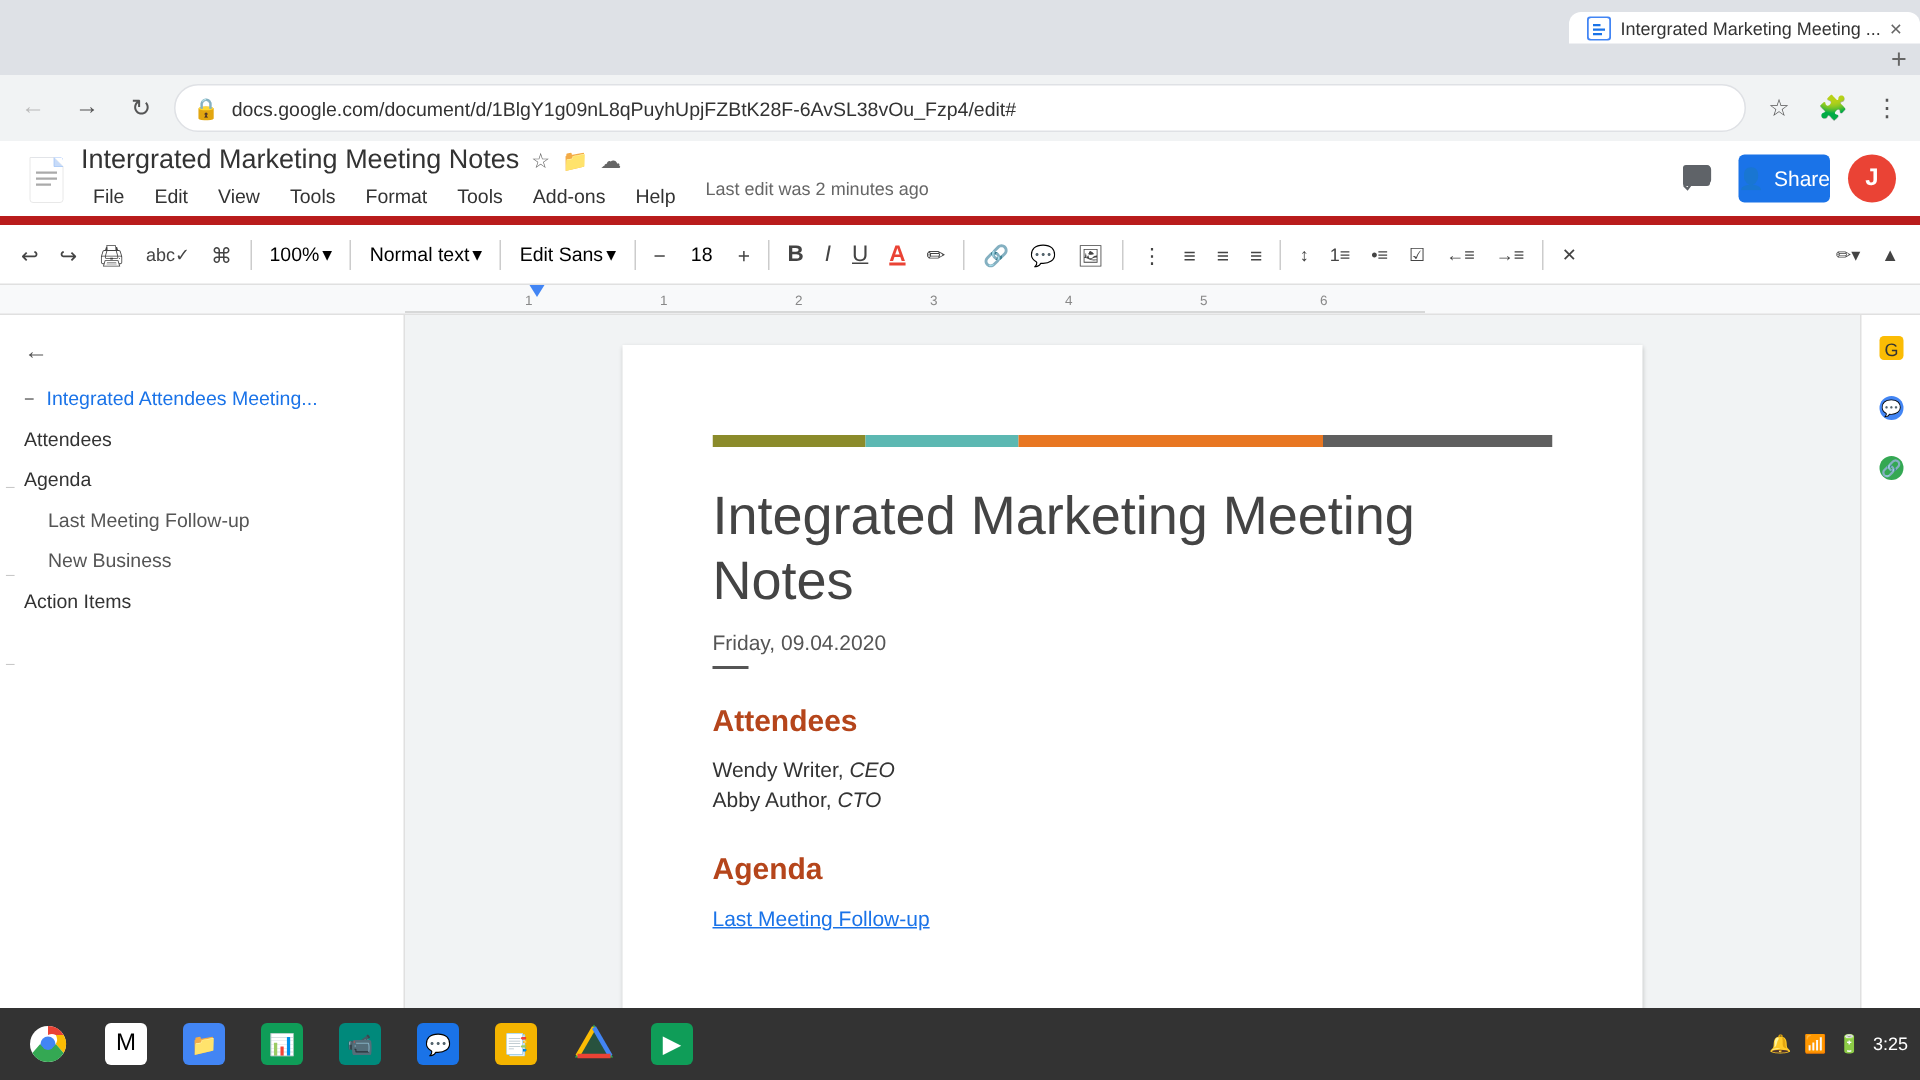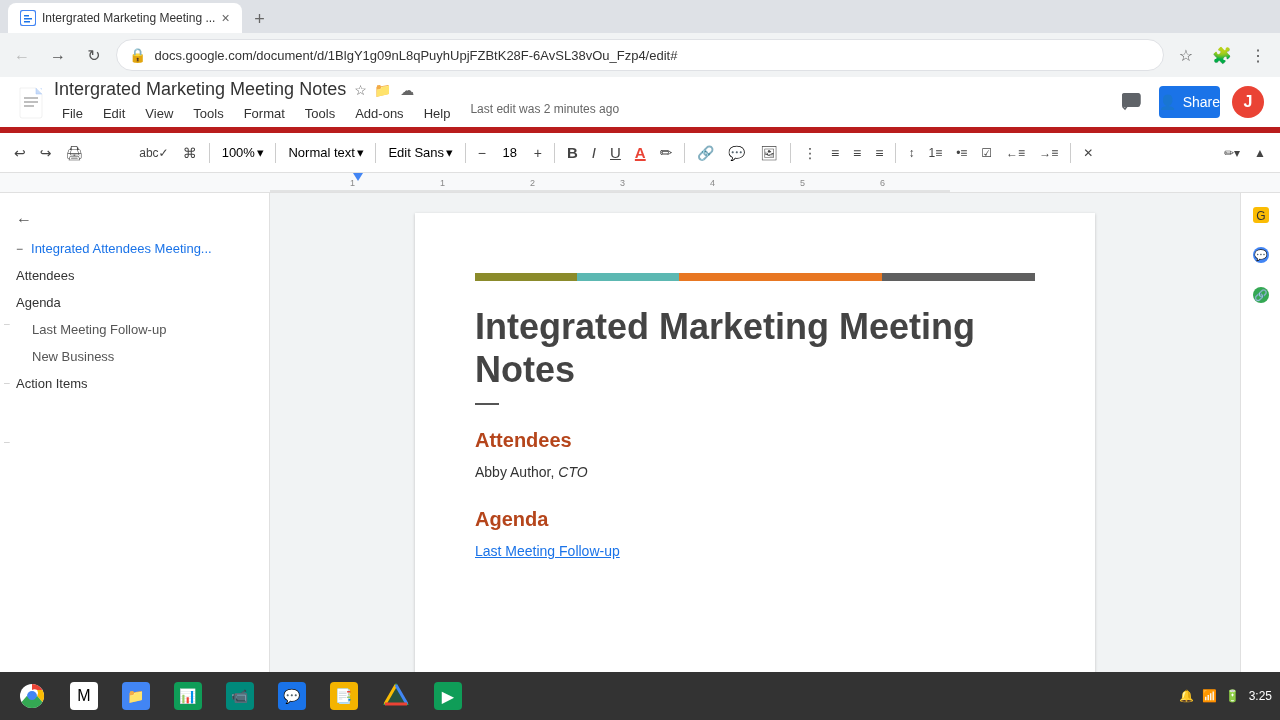--- a/index.html
+++ b/index.html
@@ -1,17 +1,17 @@
 <!DOCTYPE html>
 <html><head>
   <meta charset="utf-8">
   <style>
     * { margin: 0; padding: 0; box-sizing: border-box; }
     body { font-family: 'Arial', sans-serif; background: #f1f3f4; width: 1280px; height: 720px; overflow: hidden; }
-    .tab-bar { display: flex; align-items: flex-end; padding: 8px 0 0 8px; background: #dee1e6; height: 33px; }
+    .tab-bar { display: flex; align-items: flex-end; padding: 8px 0 0 8px; background: #dee1e6; height: 50px; flex-direction: column; }
     .tab { display: flex; align-items: center; background: #fff; border-radius: 8px 8px 0 0; padding: 0 12px; height: 30px; font-size: 12px; color: #333; gap: 6px; min-width: 200px; max-width: 240px; }
     .tab-favicon { width: 16px; height: 16px; background: #4285f4; border-radius: 2px; display: flex; align-items: center; justify-content: center; color: white; font-size: 9px; flex-shrink: 0; }
     .tab-title { flex: 1; overflow: hidden; text-overflow: ellipsis; white-space: nowrap; font-size: 12px; }
     .tab-close { cursor: pointer; color: #666; font-size: 14px; flex-shrink: 0; }
     .tab-new { width: 28px; height: 28px; display: flex; align-items: center; justify-content: center; color: #666; font-size: 18px; cursor: pointer; margin-left: 4px; }
     .browser-controls { display: flex; align-items: center; background: #f1f3f4; padding: 6px 8px; gap: 8px; height: 44px; }
     .nav-btn { width: 28px; height: 28px; border: none; background: none; border-radius: 50%; cursor: pointer; display: flex; align-items: center; justify-content: center; color: #555; font-size: 16px; }
     .nav-btn.disabled { color: #bbb; cursor: default; }
     .address-bar { flex: 1; display: flex; align-items: center; background: #fff; border-radius: 20px; padding: 0 12px; height: 32px; gap: 8px; border: 1px solid #dfe1e5; }
     .address-text { flex: 1; font-size: 13px; color: #333; }
@@ -51,21 +51,21 @@
     .sidebar-header { display: flex; align-items: center; gap: 8px; padding: 6px 16px; }
 
     
     .doc-area { flex: 1; background: #f1f3f4; overflow-y: auto; padding: 20px; display: flex; justify-content: center; }
     .doc-page { background: #fff; width: 680px; min-height: 600px; padding: 60px 60px 40px 60px; box-shadow: 0 1px 3px rgba(0,0,0,0.2); }
     
     
     .color-bar { display: flex; height: 8px; margin-bottom: 24px; border-radius: 0; overflow: hidden; }
     .color-segment { height: 100%; }
 
-    .doc-title { font-size: 36px; font-weight: bold; color: #444; line-height: 1.2; margin-bottom: 12px; }
+    .doc-title { font-size: 36px; font-weight: normal; color: #444; line-height: 1.2; margin-bottom: 12px; }
     .doc-date { font-size: 14px; color: #555; margin-bottom: 8px; }
     .doc-divider { width: 24px; height: 2px; background: #555; margin-bottom: 24px; }
     .section-heading { font-size: 20px; font-weight: bold; color: #b5451b; margin-bottom: 12px; }
     .attendee-line { font-size: 14px; color: #333; margin-bottom: 4px; }
     .attendee-italic { font-style: italic; }
     .agenda-sub { font-size: 14px; color: #1a73e8; text-decoration: underline; cursor: pointer; }
 
     
     .right-panel { width: 40px; background: #fff; border-left: 1px solid #e0e0e0; display: flex; flex-direction: column; align-items: center; padding: 8px 0; gap: 12px; }
     .right-panel-icon { width: 28px; height: 28px; display: flex; align-items: center; justify-content: center; color: #555; cursor: pointer; border-radius: 4px; }
@@ -151,21 +151,21 @@
         <span>Share</span>
       </button>
       <div class="avatar">J</div>
     </div>
   </div>
 
   <div class="format-toolbar">
     <button class="toolbar-btn">↩</button>
     <button class="toolbar-btn">↪</button>
     <button class="toolbar-btn">🖨</button>
-    <button class="toolbar-btn" style="font-size:12px;margin-left:42px;">abc✓</button>
+    <button class="toolbar-btn" style="font-size:12px;">abc✓</button>
     <button class="toolbar-btn">⌘</button>
     <div class="toolbar-separator"></div>
     <div class="toolbar-dropdown">
       <span>100%</span>
       <span>▾</span>
     </div>
     <div class="toolbar-separator"></div>
     <div class="toolbar-dropdown">
       <span>Normal text</span>
       <span>▾</span>
@@ -264,25 +264,29 @@
 
       <div class="color-bar">
         <div class="color-segment" style="background:#8b8b2b; flex:1;"></div>
         <div class="color-segment" style="background:#5cb8b2; flex:1;"></div>
         <div class="color-segment" style="background:#e87722; flex:2;"></div>
         <div class="color-segment" style="background:#5f5f5f; flex:1.5;"></div>
       </div>
 
       <h1 class="doc-title">Integrated Marketing Meeting Notes</h1>
 
+      <p class="doc-date">Friday, 09.04.2020</p>
 
       <div class="doc-divider"></div>
 
       <h2 class="section-heading">Attendees</h2>
 
+      <p class="attendee-line">
+        <span>Wendy Writer,</span><span class="attendee-italic"> CEO</span>
+      </p>
       <p class="attendee-line">
         <span>Abby Author,</span><span class="attendee-italic"> CTO</span>
       </p>
 
       <h2 class="section-heading" style="margin-top:28px;">Agenda</h2>
       <p class="agenda-sub">Last Meeting Follow-up</p>
     </div>
   </div>
 
   <div class="right-panel">

